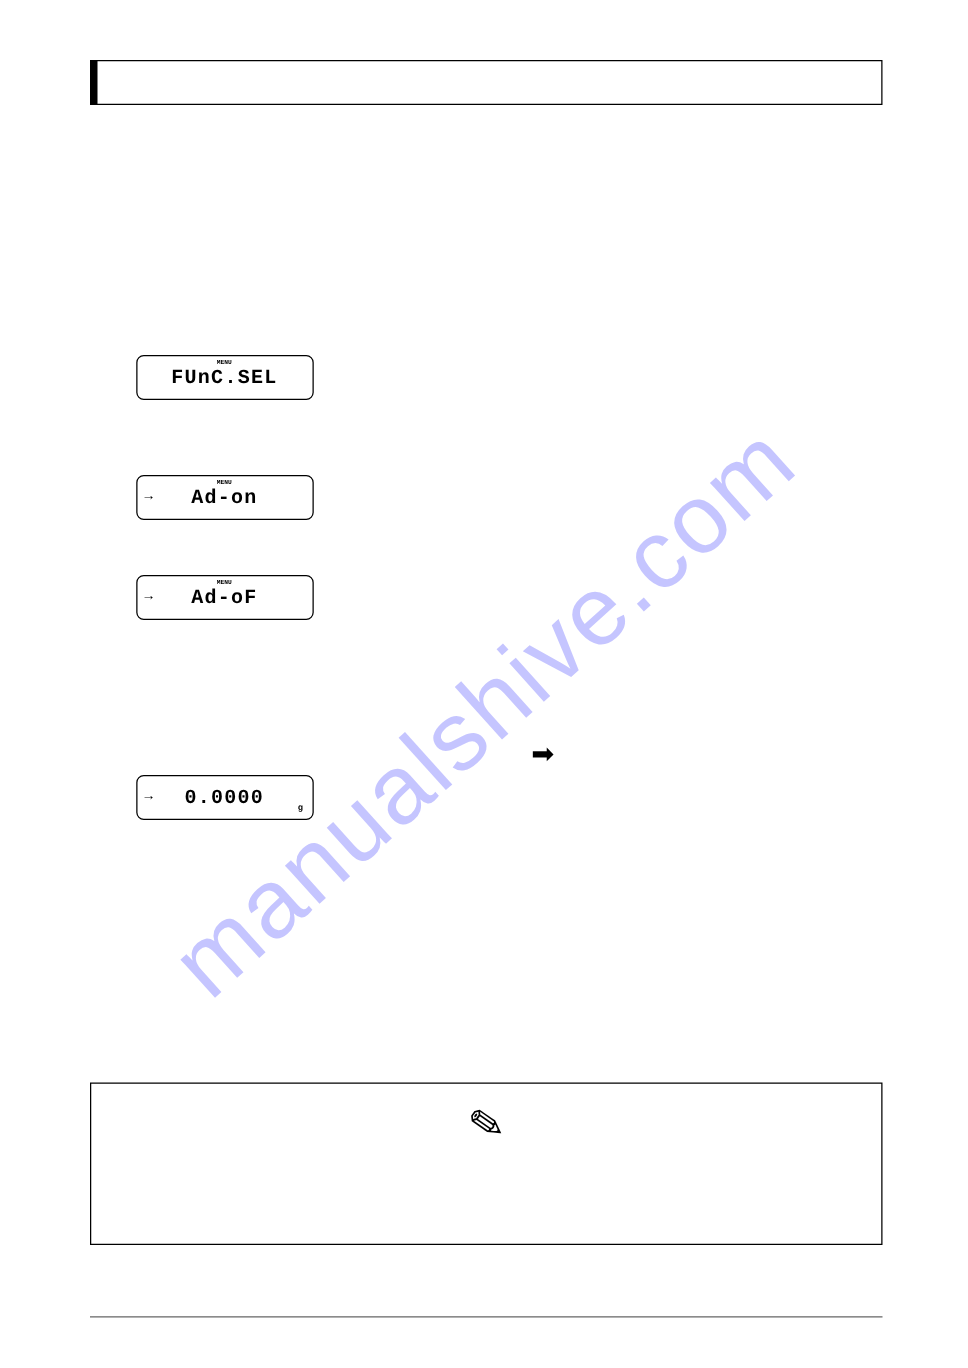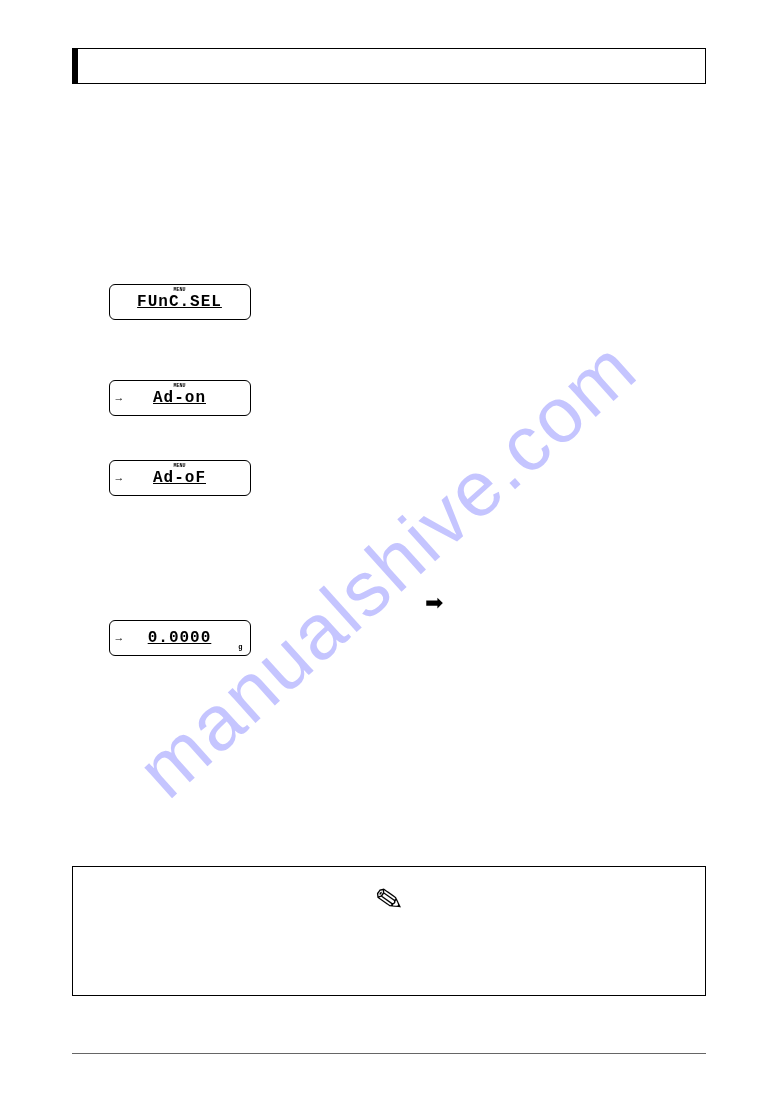--- a/index.html
+++ b/index.html
@@ -21,21 +21,20 @@
     border: 1.5px solid #000;
     border-left: 6px solid #000;
     height: 36px;
     width: 100%;
     box-sizing: border-box;
     margin-bottom: 40px;
   }
   .columns {
     display: flex;
     gap: 22px;
-    text-decoration: underline;
   }
   .left-col {
     width: 215px;
     flex-shrink: 0;
     padding-top: 160px;
   }
   .right-col {
     flex: 1;
     padding-top: 160px;
     min-height: 560px;

